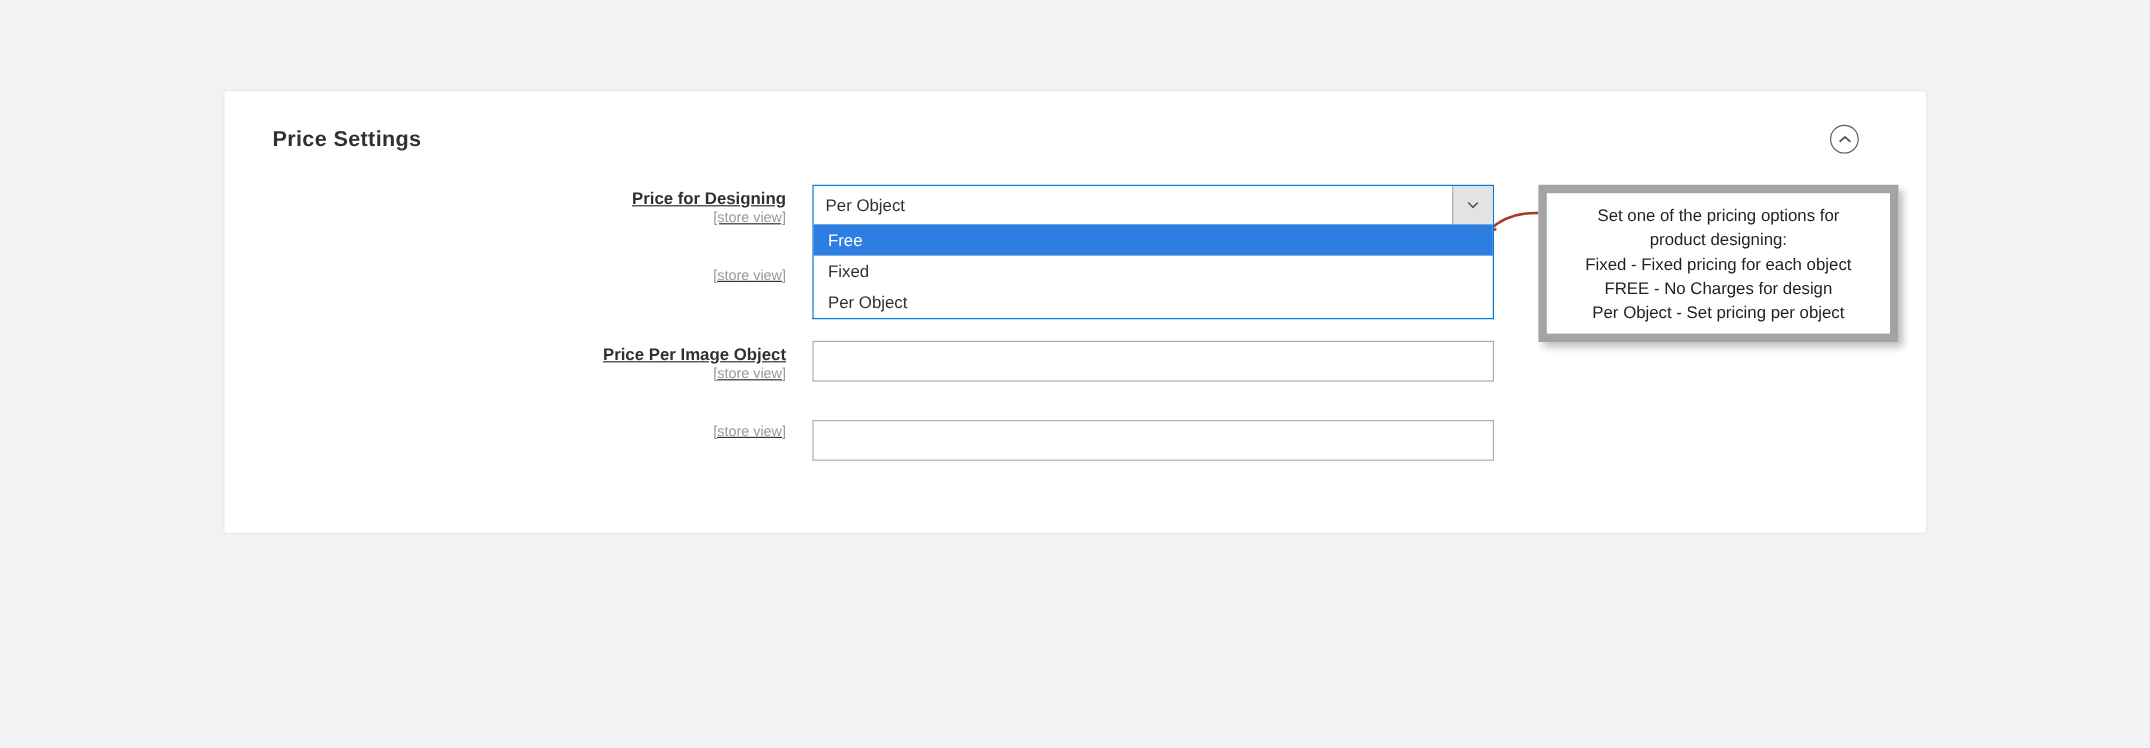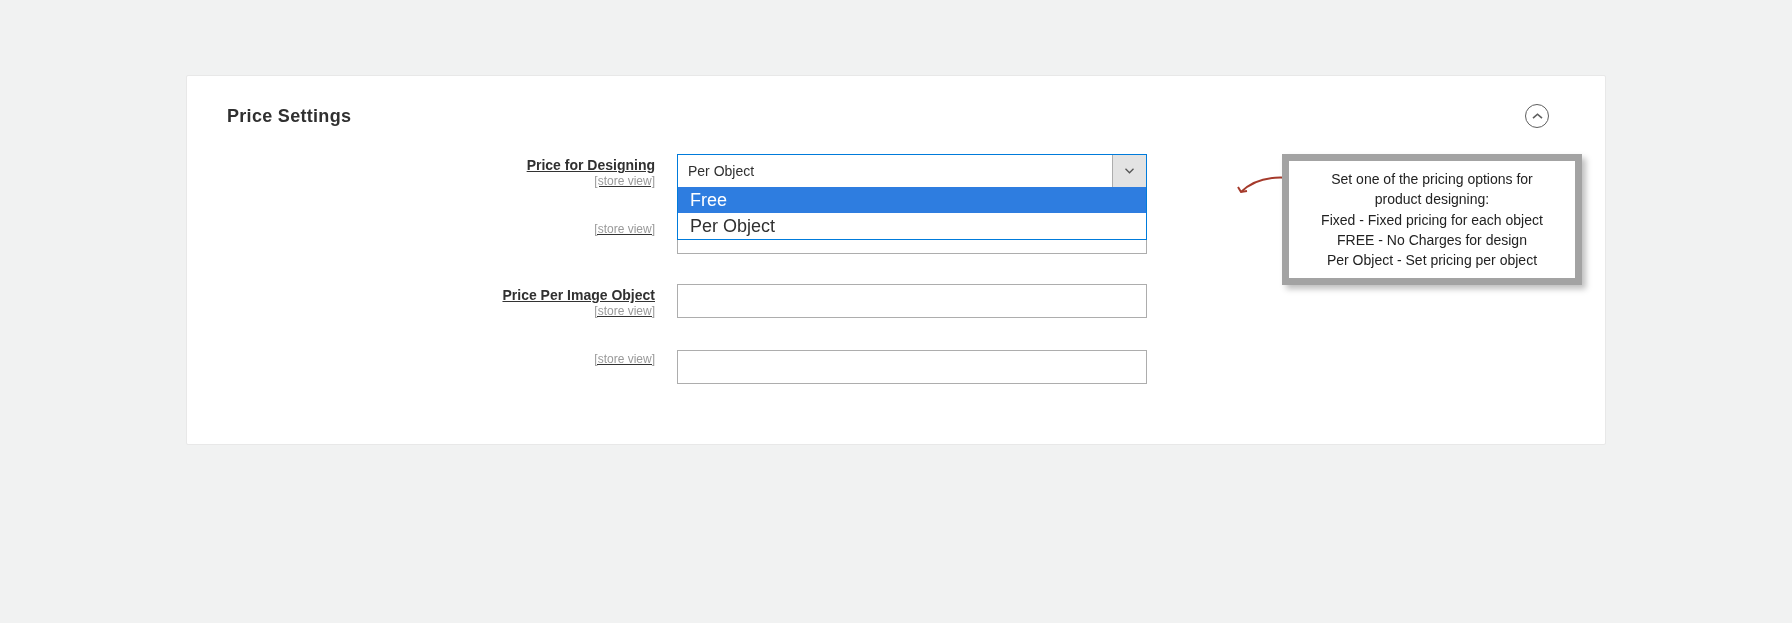--- a/index.html
+++ b/index.html
@@ -69,21 +69,21 @@
     color: #303030;
     font-weight: 600;
     line-height: 1.3;
   }
   .scope-label {
     font-size: 12px;
     color: #999;
     line-height: 1.3;
   }
   .input-col {
-    width: 470px;
+    width: 568px;
     position: relative;
   }
   .text-input {
     width: 100%;
     height: 34px;
     border: 1px solid #adadad;
     padding: 0 10px;
     font-size: 14px;
     background: #fff;
     font-family: inherit;
@@ -126,21 +126,21 @@
     border: 1px solid #007bdb;
     border-top: none;
     background: #fff;
     z-index: 5;
   }
   .dropdown-option {
     height: 26px;
     display: flex;
     align-items: center;
     padding: 0 12px;
-    font-size: 18px;
+    font-size: 14px;
     color: #303030;
     cursor: pointer;
   }
   .dropdown-option.highlight {
     background: #2e7de0;
     color: #fff;
   }
 
   .callout {
     position: absolute;
@@ -189,20 +189,21 @@
           <div class="select-display">
             <span>Per Object</span>
             <span class="select-arrow">
               <svg width="9" height="6" viewBox="0 0 9 6">
                 <path d="M0.5 0.8 L4.5 4.8 L8.5 0.8" fill="none" stroke="#555" stroke-width="1.3"></path>
               </svg>
             </span>
           </div>
           <div class="dropdown-list">
             <div class="dropdown-option highlight">Free</div>
+            <div class="dropdown-option">Fixed</div>
             <div class="dropdown-option">Per Object</div>
           </div>
         </div>
       </div>
 
       <svg class="callout-arrow" width="60" height="30" viewBox="0 0 60 30">
         <path d="M55 4 C 35 2, 18 6, 6 18" fill="none" stroke="#a53a2b" stroke-width="2"></path>
         <path d="M3 13 L6 18 L12 17" fill="none" stroke="#a53a2b" stroke-width="2"></path>
       </svg>
 

